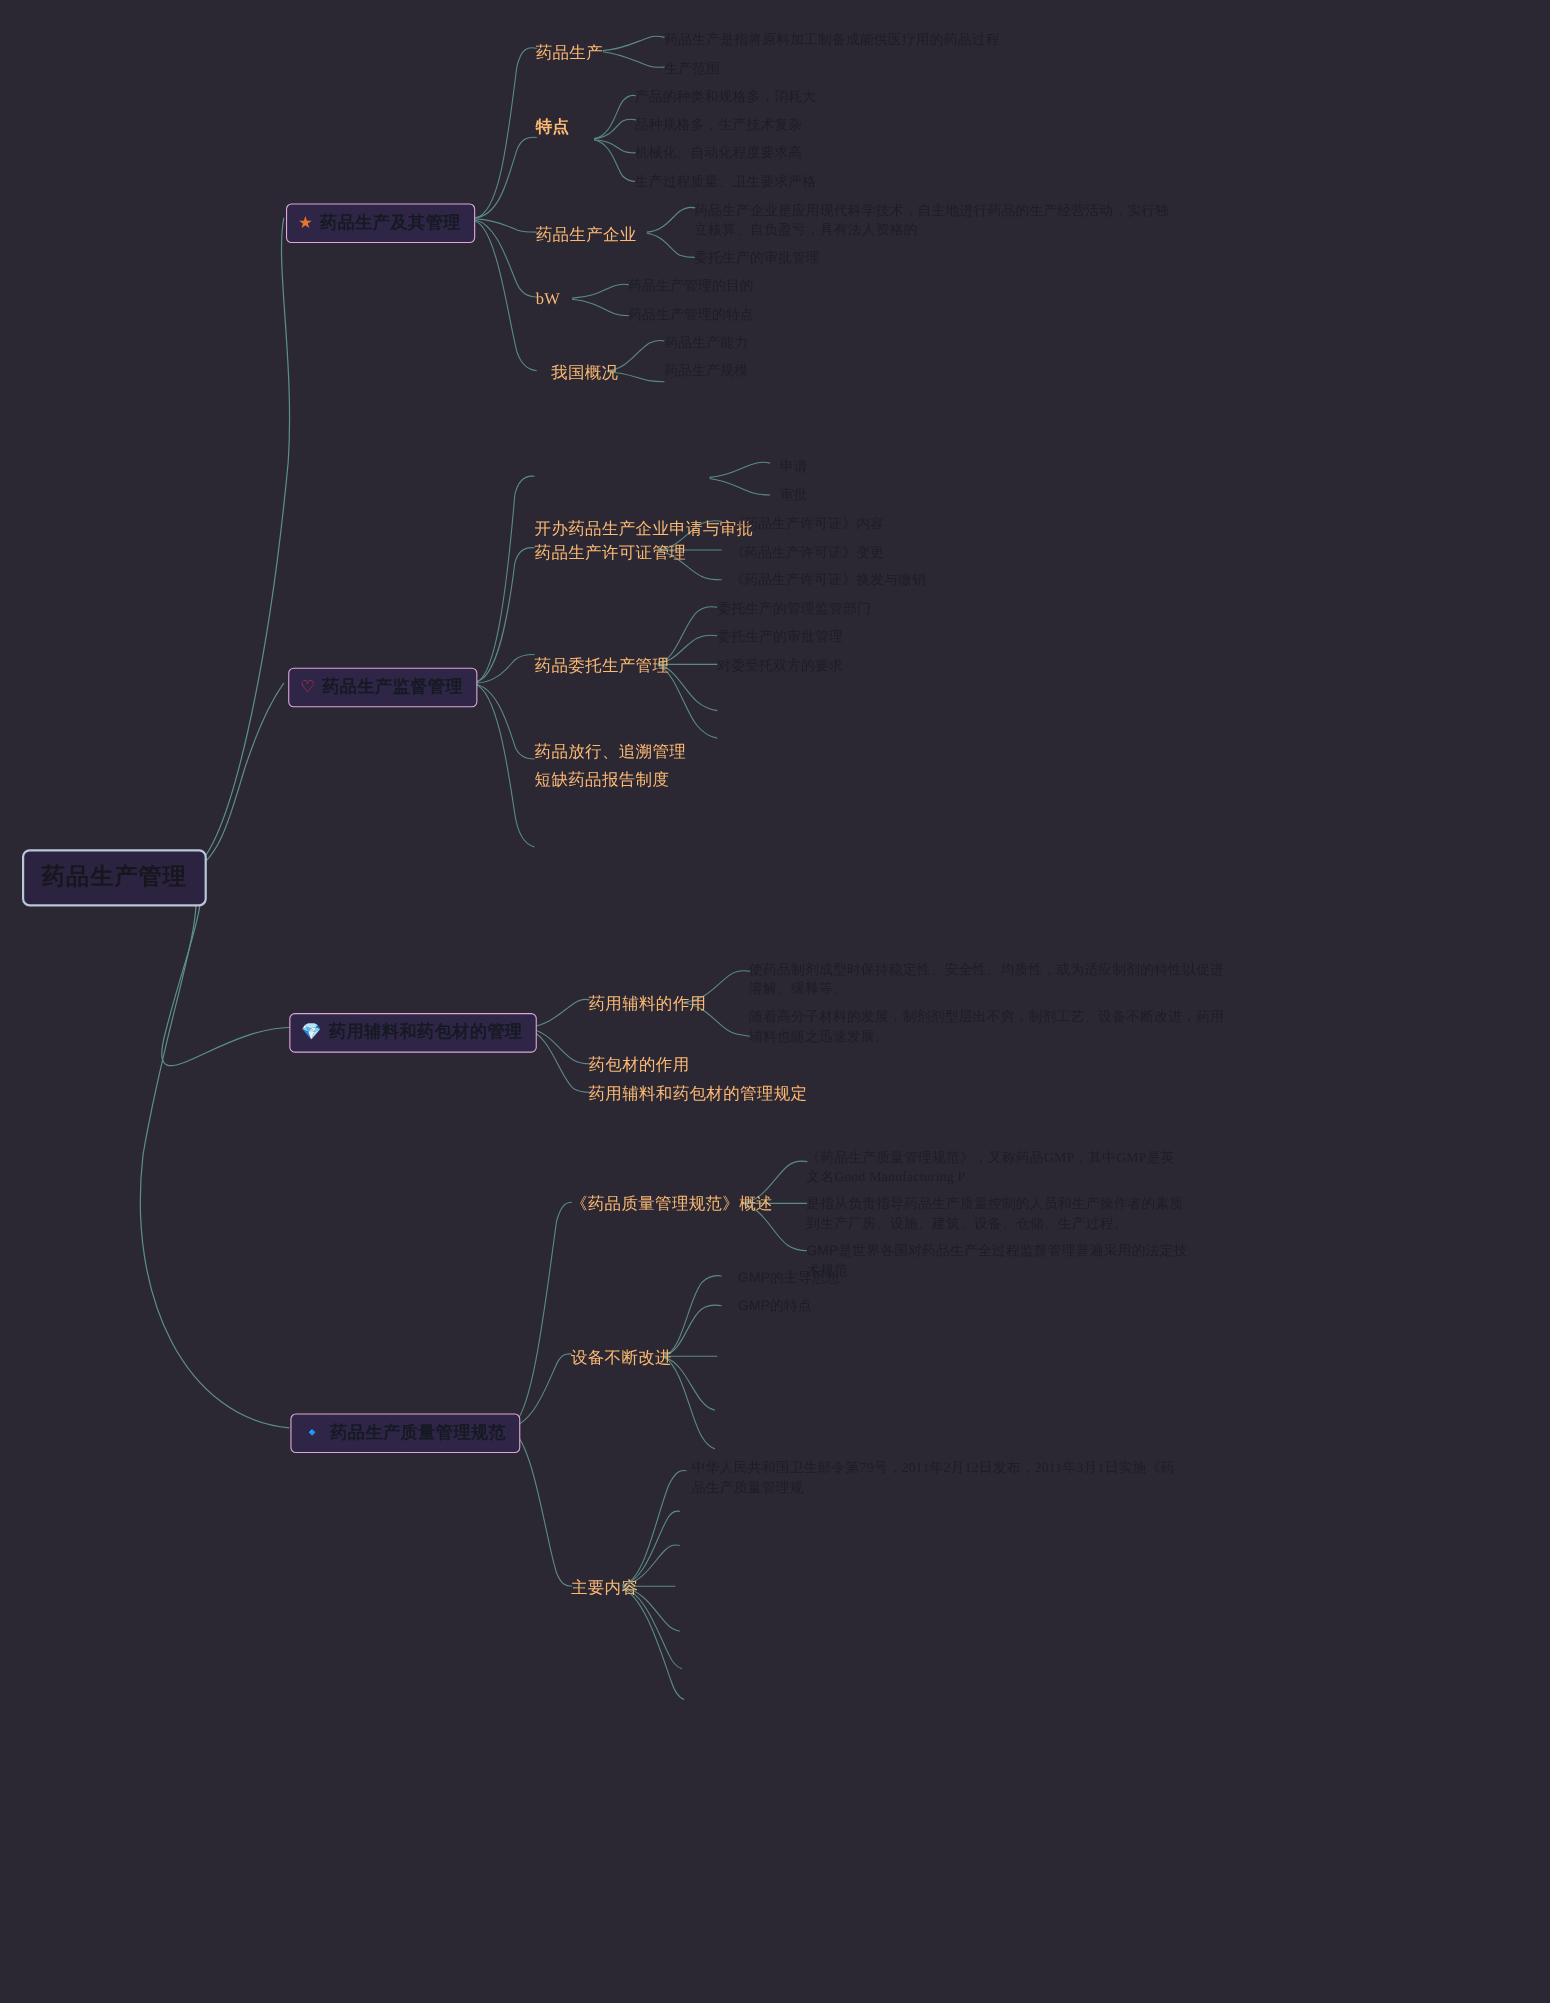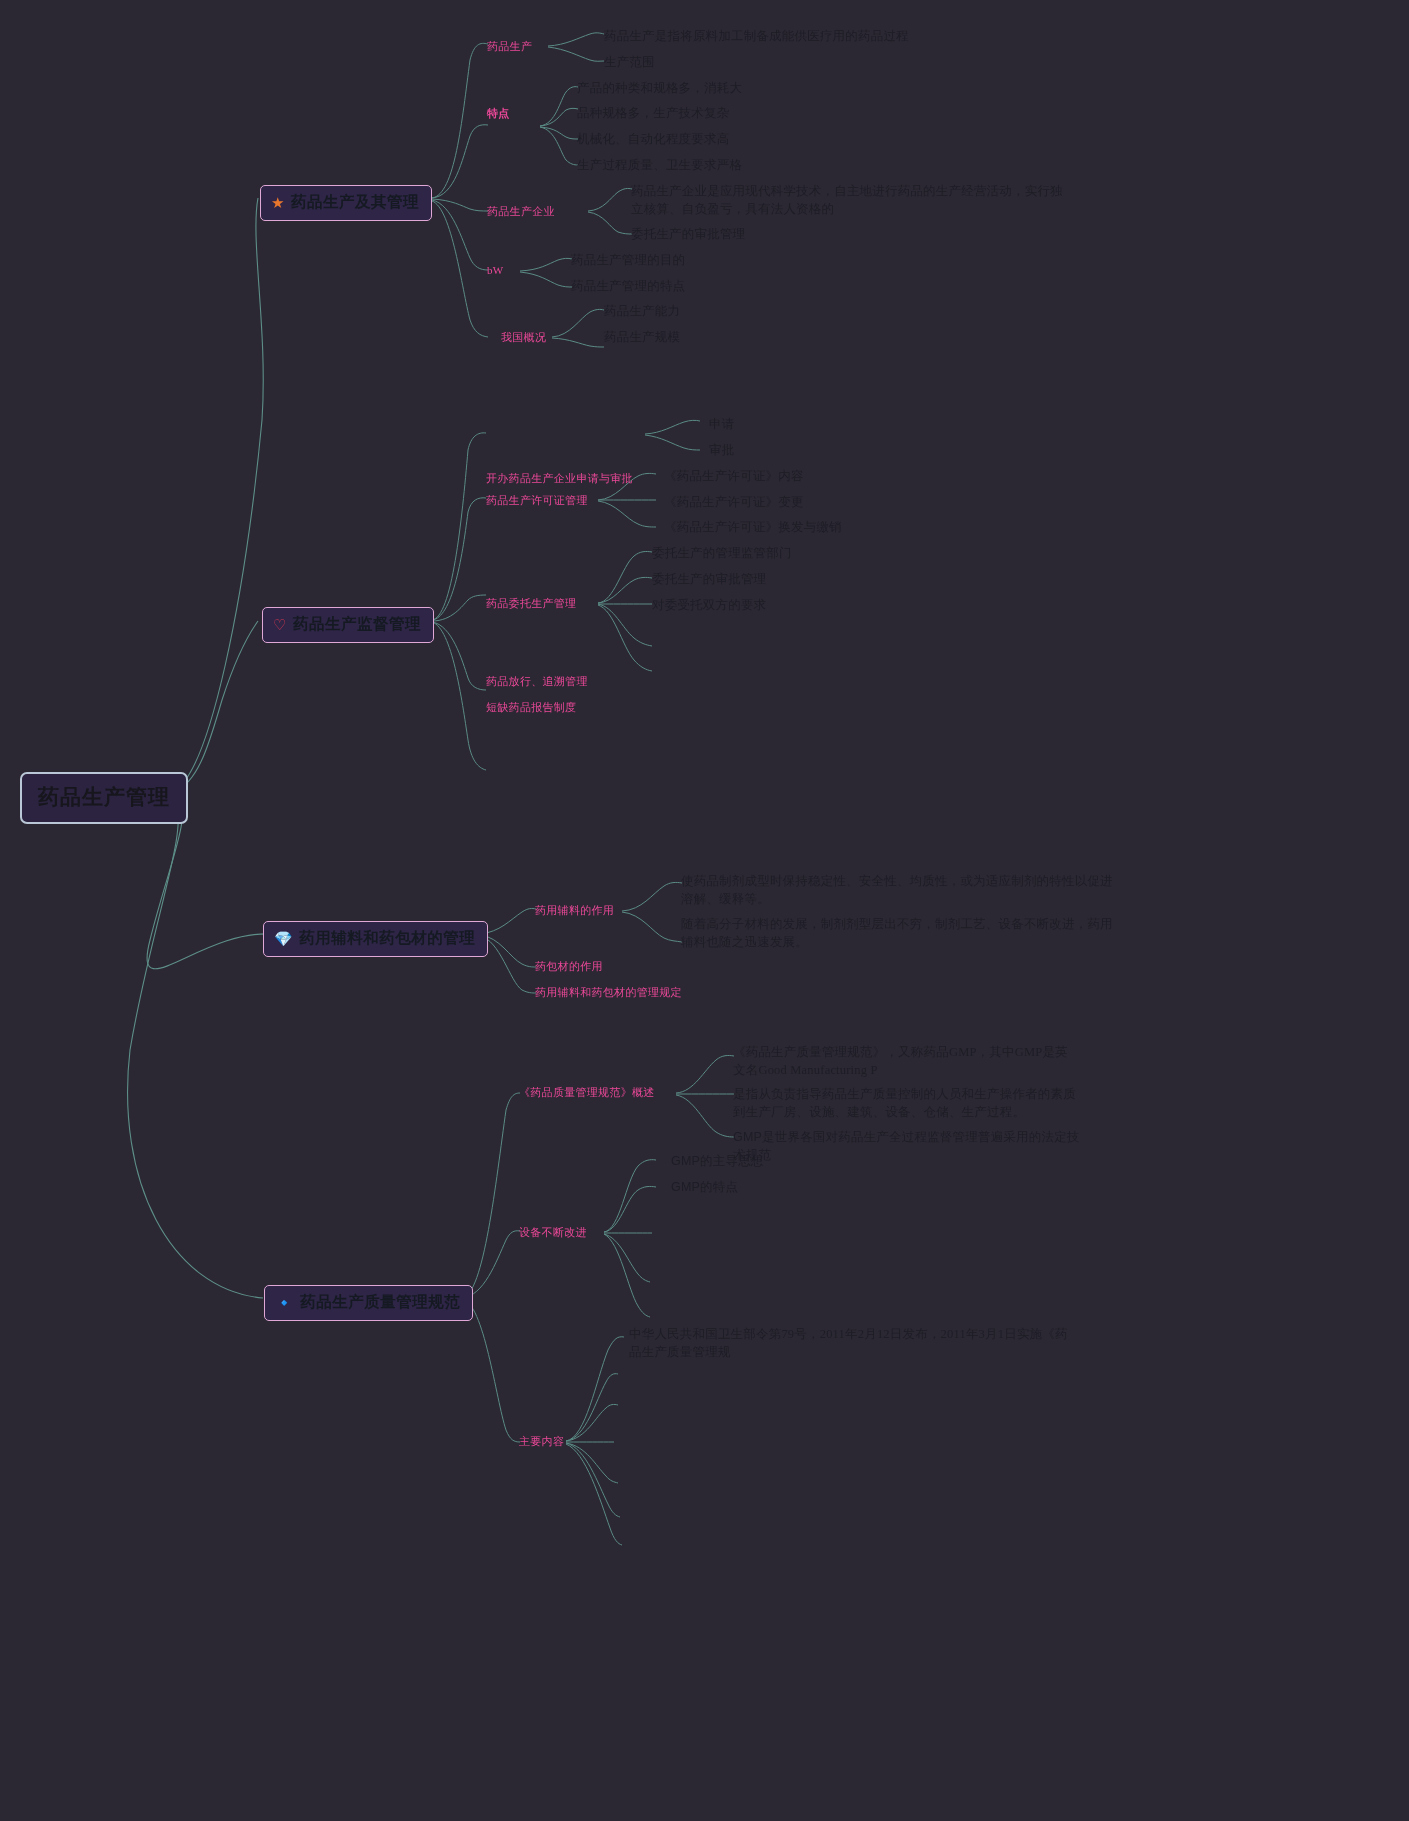--- a/index.html
+++ b/index.html
@@ -24,21 +24,21 @@
   .main{
     position:absolute;
     background:#2e2547;border:1.5px solid #e0a8d6;border-radius:5px;
     padding:6px 12px 7px 10px;
     font-size:15.5px;color:#151a22;font-weight:600;letter-spacing:.5px;
     display:flex;align-items:center;gap:6px;
   }
   .main .ico{font-size:15px;line-height:1;display:inline-block;}
 
   
-  .sub{position:absolute;font-size:11px;color:#ec4899;white-space:nowrap;letter-spacing:.3px;}
+  .sub{position:absolute;font-size:15px;color:#fdba74;white-space:nowrap;letter-spacing:.3px;}
   .leaf{position:absolute;font-size:12.5px;color:#1d1d26;letter-spacing:.2px;}
   .leaf.wrap{white-space:normal;line-height:1.45;}
   .leaf.serif{font-family:"Liberation Serif","DejaVu Serif",serif;}
 </style>
 </head>
 <body>
 
 <div id="canvas">
 
   <svg class="links" viewBox="0 0 1409 1821">

